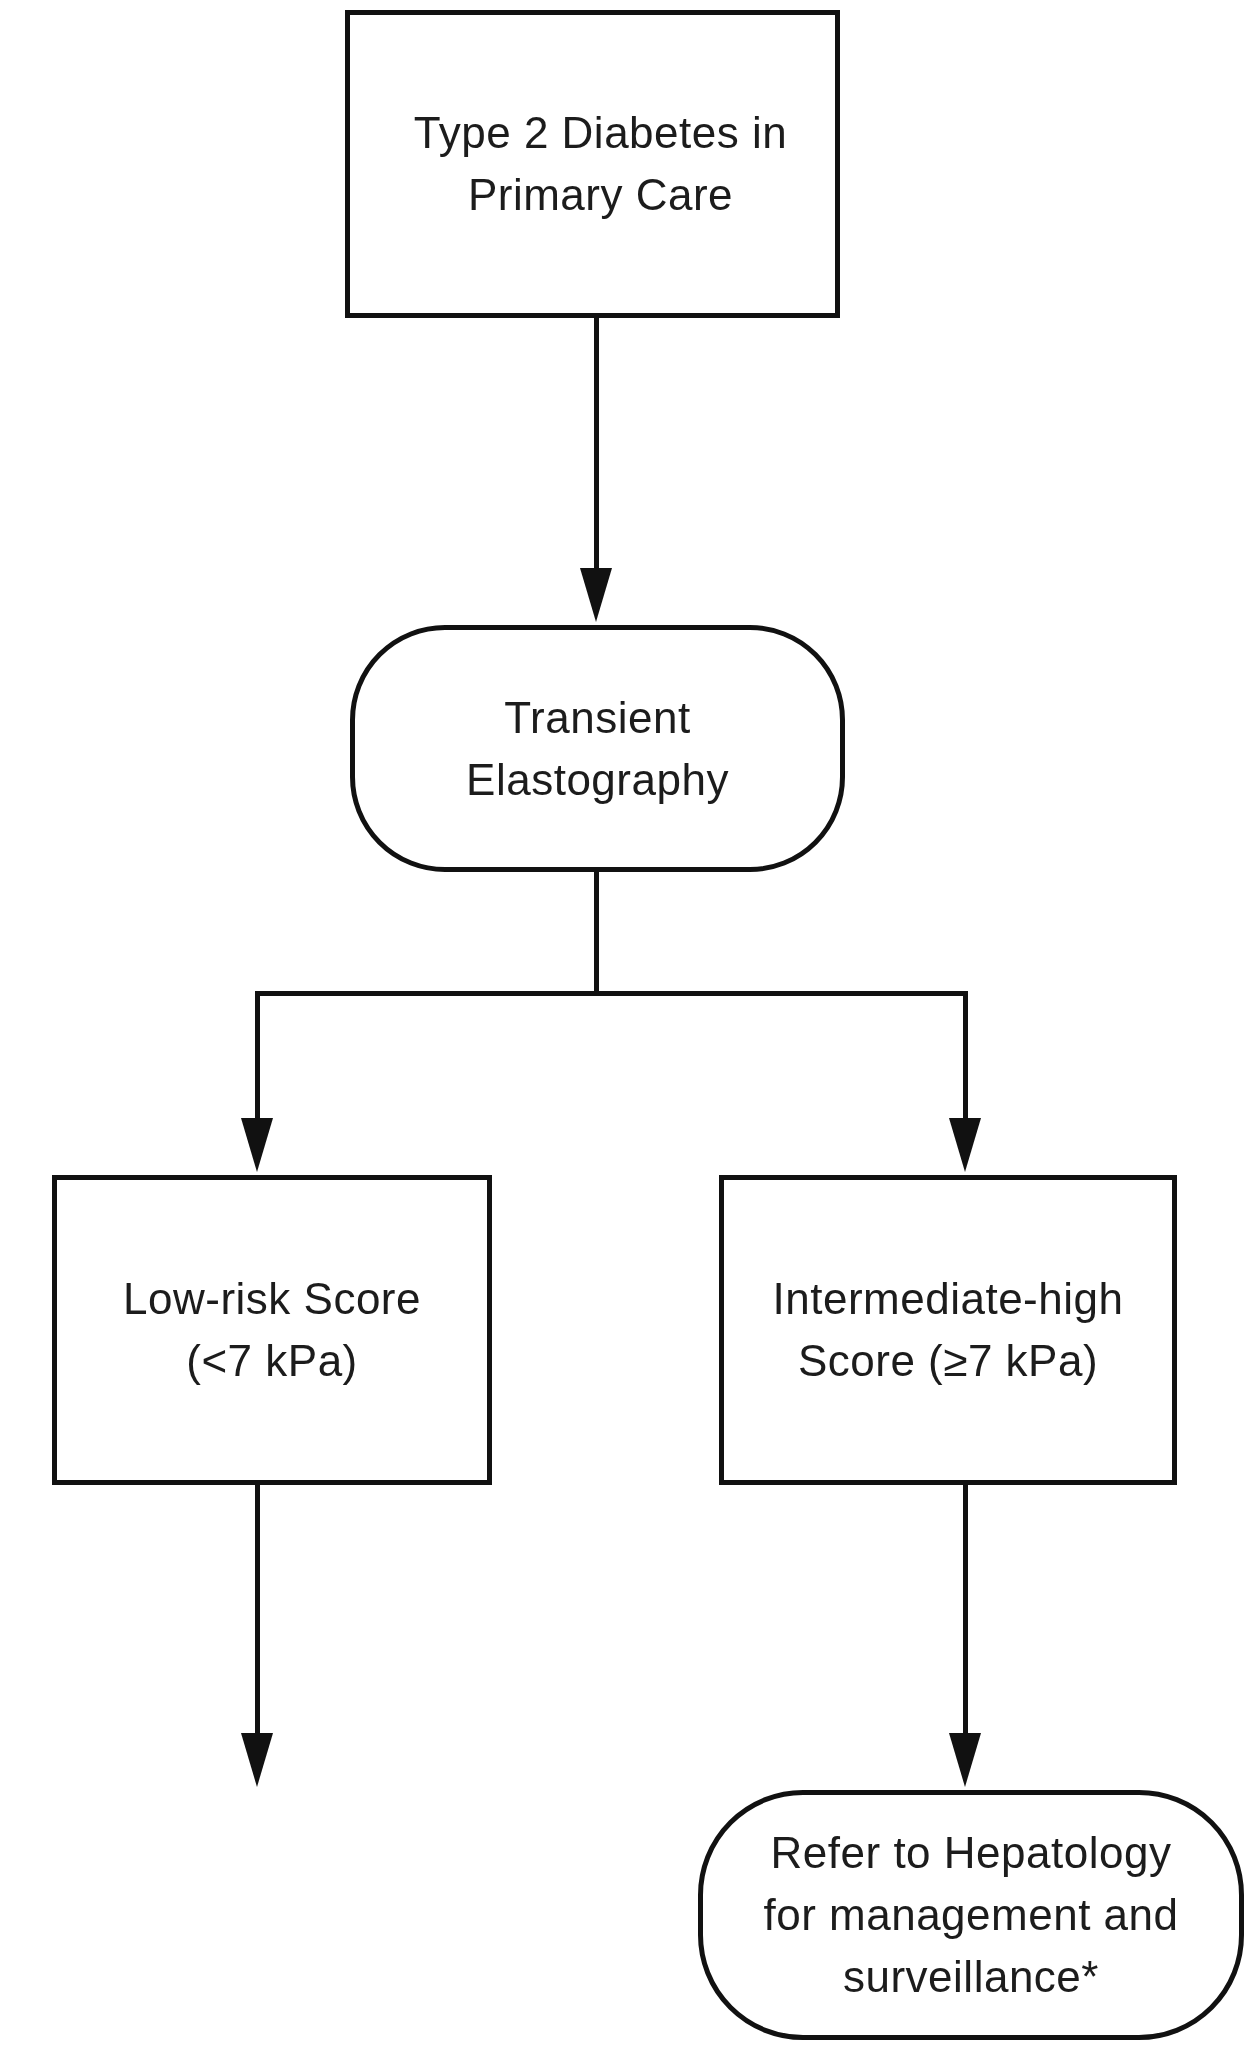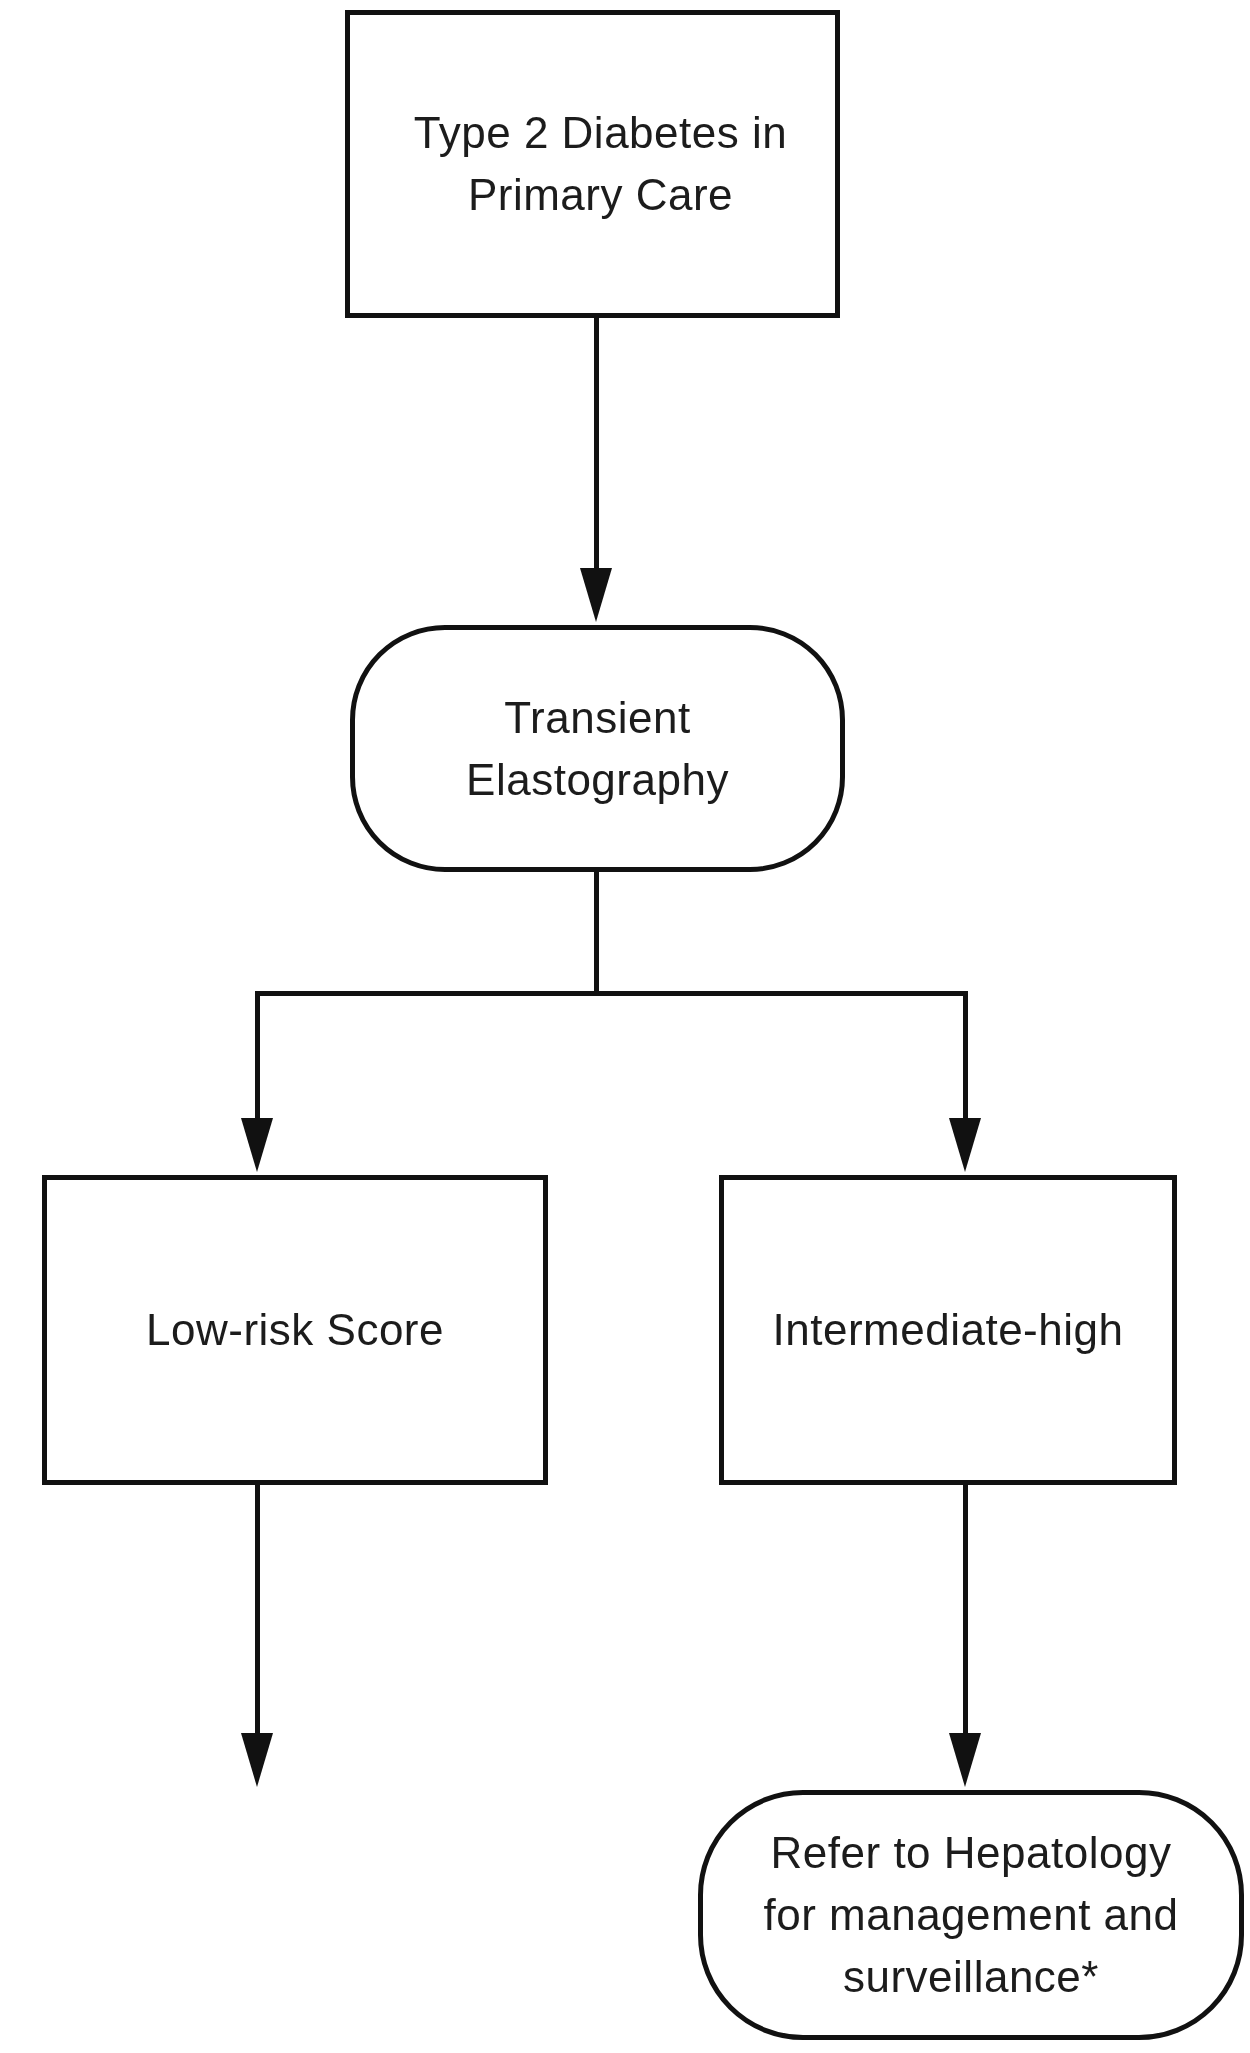--- a/index.html
+++ b/index.html
@@ -73,29 +73,31 @@
   <div class="edge" style="left:255px; top:991px; width:5px; height:132px;"></div>
   <svg class="arrowhead" style="left:237px; top:1118px;" viewBox="0 0 40 54">
     <polygon points="4,0 36,0 20,54"></polygon>
   </svg>
 
   <div class="edge" style="left:963px; top:991px; width:5px; height:132px;"></div>
   <svg class="arrowhead" style="left:945px; top:1118px;" viewBox="0 0 40 54">
     <polygon points="4,0 36,0 20,54"></polygon>
   </svg>
 
-  <div class="node" style="left:42px; top:1175px; width:506px; height:310px;">
+  <div class="node" style="left:52px; top:1175px; width:440px; height:310px;">
     <div>
       <div class="label-line">Low-risk Score</div>
+      <div class="label-line">(&lt;7 kPa)</div>
     </div>
   </div>
 
   <div class="node" style="left:719px; top:1175px; width:458px; height:310px;">
     <div>
       <div class="label-line">Intermediate-high</div>
+      <div class="label-line">Score (≥7 kPa)</div>
     </div>
   </div>
 
   <div class="edge" style="left:255px; top:1485px; width:5px; height:252px;"></div>
   <svg class="arrowhead" style="left:237px; top:1733px;" viewBox="0 0 40 54">
     <polygon points="4,0 36,0 20,54"></polygon>
   </svg>
 
   <div class="edge" style="left:963px; top:1485px; width:5px; height:252px;"></div>
   <svg class="arrowhead" style="left:945px; top:1733px;" viewBox="0 0 40 54">

